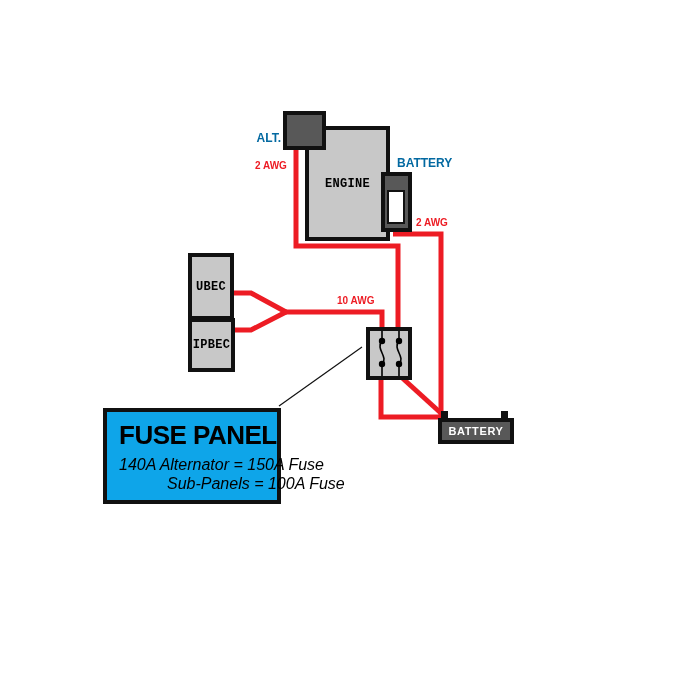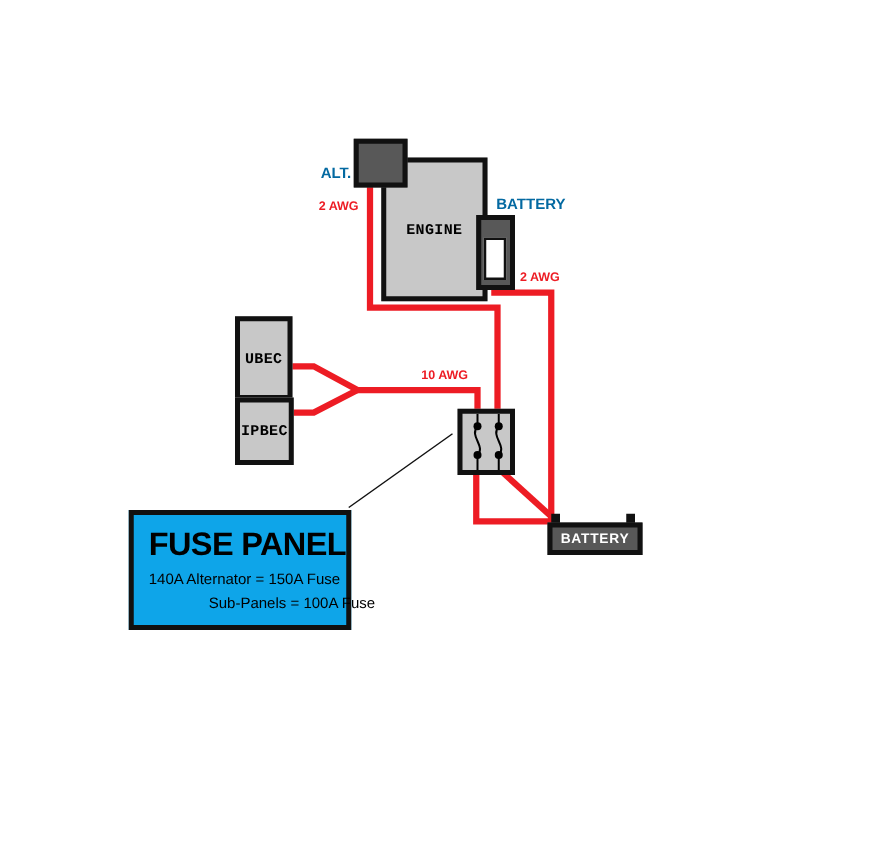--- a/index.html
+++ b/index.html
@@ -22,21 +22,21 @@
   .dark{background:var(--box-dark-gray);}
   .centerlab{display:flex;align-items:center;justify-content:center;}
   .complabel{font-weight:bold;font-size:12px;color:#000;letter-spacing:0.3px;}
   .freelabel{position:absolute;font-weight:bold;font-size:12px;color:#0369a1;white-space:nowrap;}
   .redlabel{position:absolute;font-weight:bold;font-size:10px;color:var(--wire-red);white-space:nowrap;}
   .terminal{position:absolute;width:7px;height:10px;background:var(--border-black);}
   #battery-box{color:#fff;font-weight:bold;font-size:11px;letter-spacing:0.6px;}
   #starter-terminal{position:absolute;box-sizing:border-box;border:2px solid var(--border-black);background:#fff;}
   #note-box{position:absolute;box-sizing:border-box;border:4px solid var(--border-black);background:#0ea5e9;}
   #note-title{font-weight:bold;font-size:26px;letter-spacing:-0.5px;color:#000;position:absolute;left:12px;top:8px;white-space:nowrap;}
-  .note-line{position:absolute;left:12px;font-size:12px;color:#000;white-space:nowrap;}
+  .note-line{position:absolute;left:12px;font-size:16px;color:#000;white-space:nowrap;font-style:italic;}
   #fuse-symbols{position:absolute;left:0;top:0;width:100%;height:100%;}
   .fuse-line{stroke:#000;stroke-width:1.6;fill:none;}
   .fuse-dot{fill:#000;}
 </style>
 </head>
 <body>
 
 <div id="canvas">
 
   <svg id="wire-layer" viewBox="0 0 698 676">

